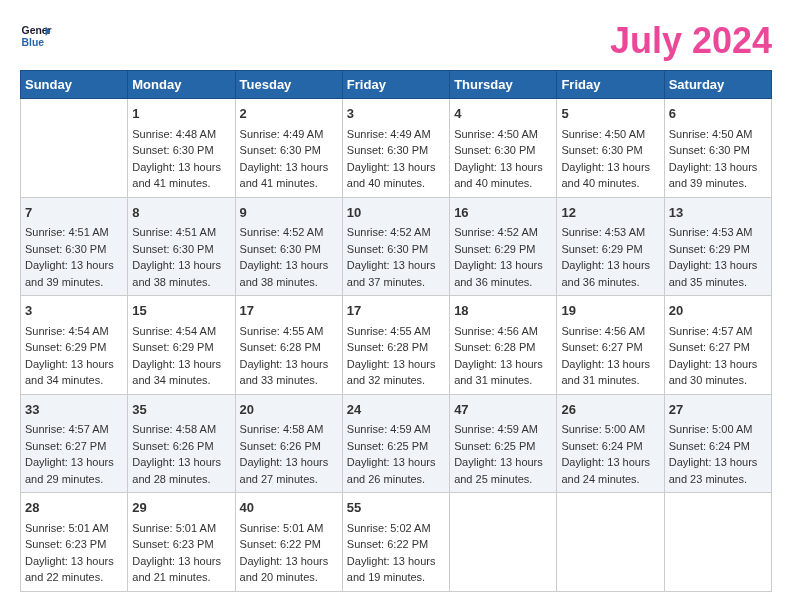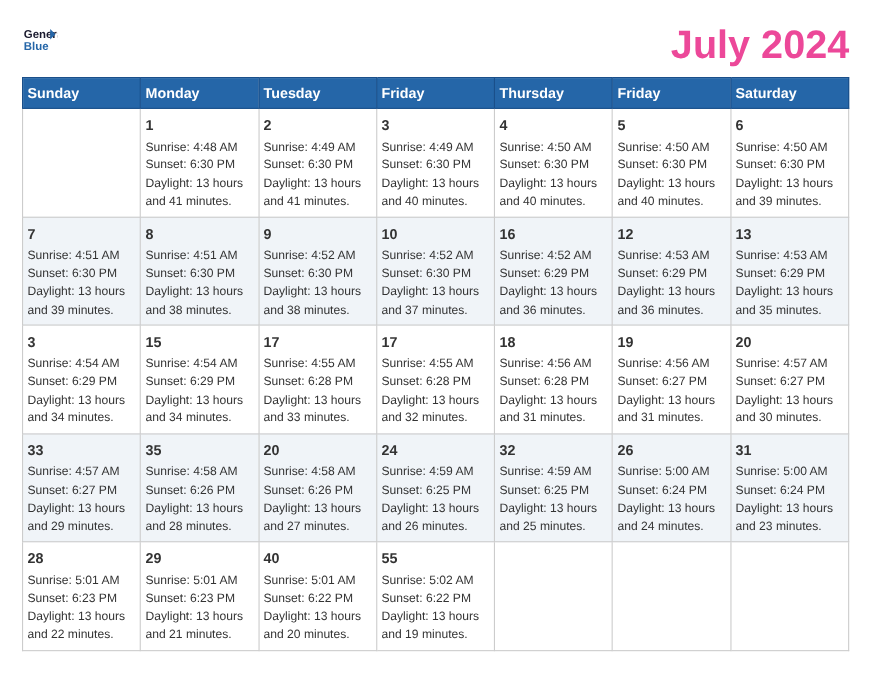--- a/index.html
+++ b/index.html
@@ -274,35 +274,35 @@
 and 27 minutes.</div>
         </td>
         <td>
           <span class="day-number">24</span>
           <div class="cell-content">Sunrise: 4:59 AM
 Sunset: 6:25 PM
 Daylight: 13 hours
 and 26 minutes.</div>
         </td>
         <td>
-          <span class="day-number">32</span>
+          <span class="day-number">47</span>
           <div class="cell-content">Sunrise: 4:59 AM
 Sunset: 6:25 PM
 Daylight: 13 hours
 and 25 minutes.</div>
         </td>
         <td>
           <span class="day-number">26</span>
           <div class="cell-content">Sunrise: 5:00 AM
 Sunset: 6:24 PM
 Daylight: 13 hours
 and 24 minutes.</div>
         </td>
         <td>
-          <span class="day-number">31</span>
+          <span class="day-number">27</span>
           <div class="cell-content">Sunrise: 5:00 AM
 Sunset: 6:24 PM
 Daylight: 13 hours
 and 23 minutes.</div>
         </td>
       </tr>
       <tr>
         <td>
           <span class="day-number">28</span>
           <div class="cell-content">Sunrise: 5:01 AM

